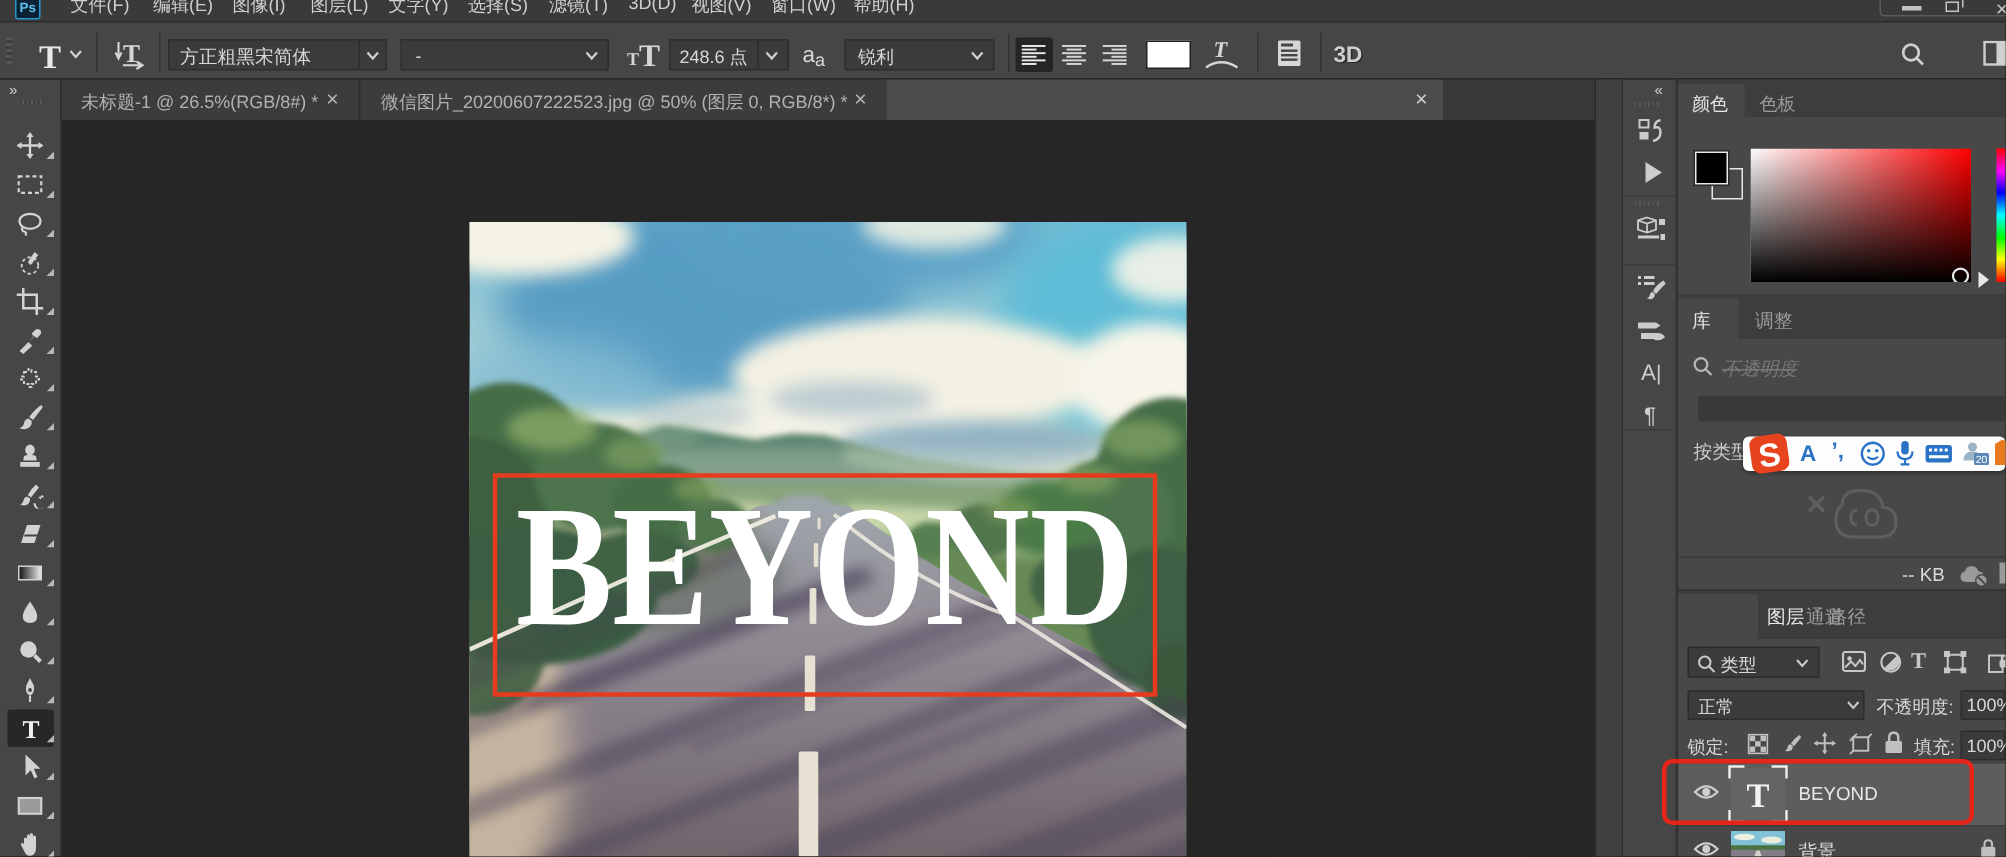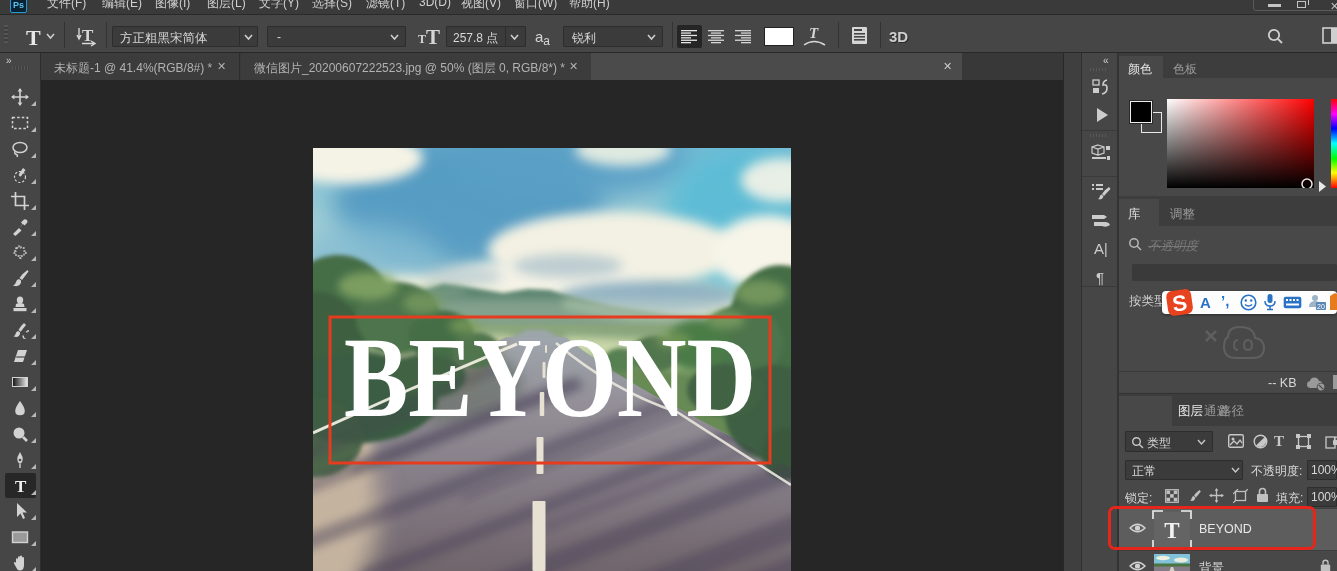--- a/index.html
+++ b/index.html
@@ -121,21 +121,21 @@
     <rect x="229.5" y="214" width="3" height="16" fill="#e6e1d2" rx="1"></rect>
     <rect x="226.75" y="244" width="4.5" height="24" fill="#e6e1d2" rx="1"></rect>
     <rect x="223.5" y="289" width="7" height="37" fill="#e6e1d2" rx="1"></rect>
     <rect x="219.5" y="353" width="13" height="70" fill="#e6e1d2" rx="1"></rect>
     <rect x="0" y="0" width="478" height="423" fill="#f2f0e0" opacity="0.05"></rect>
     <text x="237" y="268" font-family="Liberation Serif" font-weight="bold" font-size="115" fill="#ffffff" text-anchor="middle" textLength="412" lengthAdjust="spacingAndGlyphs">BEYOND</text>
     <rect x="17" y="169" width="440" height="146" fill="none" stroke="#e63b1f" stroke-width="3"></rect>
   </svg>
 <div class="abs" style="left:41px;top:53px;width:1022px;height:27px;background:#383838;">
     <div class="abs" style="left:0;top:0;width:199px;height:27px;background:#3c3c3c;border-right:1px solid #2e2e2e;">
-      <div class="abs" style="left:13px;top:7px;font-size:12px;color:#b2b2b2;">未标题-1 @ 41.4%(RGB/8#) *</div>
+      <div class="abs" style="left:13px;top:7px;font-size:12px;color:#b2b2b2;">未标题-1 @ 26.5%(RGB/8#) *</div>
       <div class="abs" style="left:176px;top:7px;font-size:11px;color:#b2b2b2;">✕</div>
     </div>
     <div class="abs" style="left:200px;top:0;width:420px;height:27px;background:#3c3c3c;border-right:1px solid #2e2e2e;">
       <div class="abs" style="left:13px;top:7px;font-size:12px;color:#b2b2b2;">微信图片_20200607222523.jpg @ 50% (图层 0, RGB/8*) *</div>
       <div class="abs" style="left:328px;top:7px;font-size:11px;color:#b2b2b2;">✕</div>
     </div>
     <div class="abs" style="left:550px;top:0;width:371px;height:27px;background:#4b4b4b;">
       <div class="abs" style="left:352px;top:7px;font-size:11px;color:#cccccc;">✕</div>
     </div>
   </div>
@@ -535,21 +535,21 @@
       <path d="M1 1 L4.5 5 L8 1" stroke="#cfcfcf" stroke-width="1.5" fill="none"></path>
     </svg>
     <div class="abs fld" style="left:267px;top:11px;width:139px;height:21px;"></div>
     <div class="abs txt" style="left:277px;top:15px;">-</div>
     <svg class="abs" style="left:390px;top:19px" width="9" height="7">
       <path d="M1 1 L4.5 5 L8 1" stroke="#cfcfcf" stroke-width="1.5" fill="none"></path>
     </svg>
     <div class="abs" style="left:418px;top:17px;font-family:'Liberation Serif',serif;font-weight:bold;font-size:12px;color:#d6d6d6;">T</div>
     <div class="abs" style="left:426px;top:10px;font-family:'Liberation Serif',serif;font-weight:bold;font-size:21px;color:#d6d6d6;">T</div>
     <div class="abs fld" style="left:446px;top:11px;width:80px;height:21px;"></div>
-    <div class="abs txt" style="left:453px;top:15px;">257.8 点</div>
+    <div class="abs txt" style="left:453px;top:15px;">248.6 点</div>
     <div class="abs sep" style="left:505px;top:12px;height:19px;background:#2d2d2d;"></div>
     <svg class="abs" style="left:510px;top:19px" width="9" height="7">
       <path d="M1 1 L4.5 5 L8 1" stroke="#cfcfcf" stroke-width="1.5" fill="none"></path>
     </svg>
     <div class="abs" style="left:535px;top:13px;font-size:15px;color:#d6d6d6;">a<span style="font-size:12px;vertical-align:-3px;">a</span></div>
     <div class="abs fld" style="left:563px;top:11px;width:100px;height:21px;"></div>
     <div class="abs txt" style="left:572px;top:15px;">锐利</div>
     <svg class="abs" style="left:647px;top:19px" width="9" height="7">
       <path d="M1 1 L4.5 5 L8 1" stroke="#cfcfcf" stroke-width="1.5" fill="none"></path>
     </svg>

